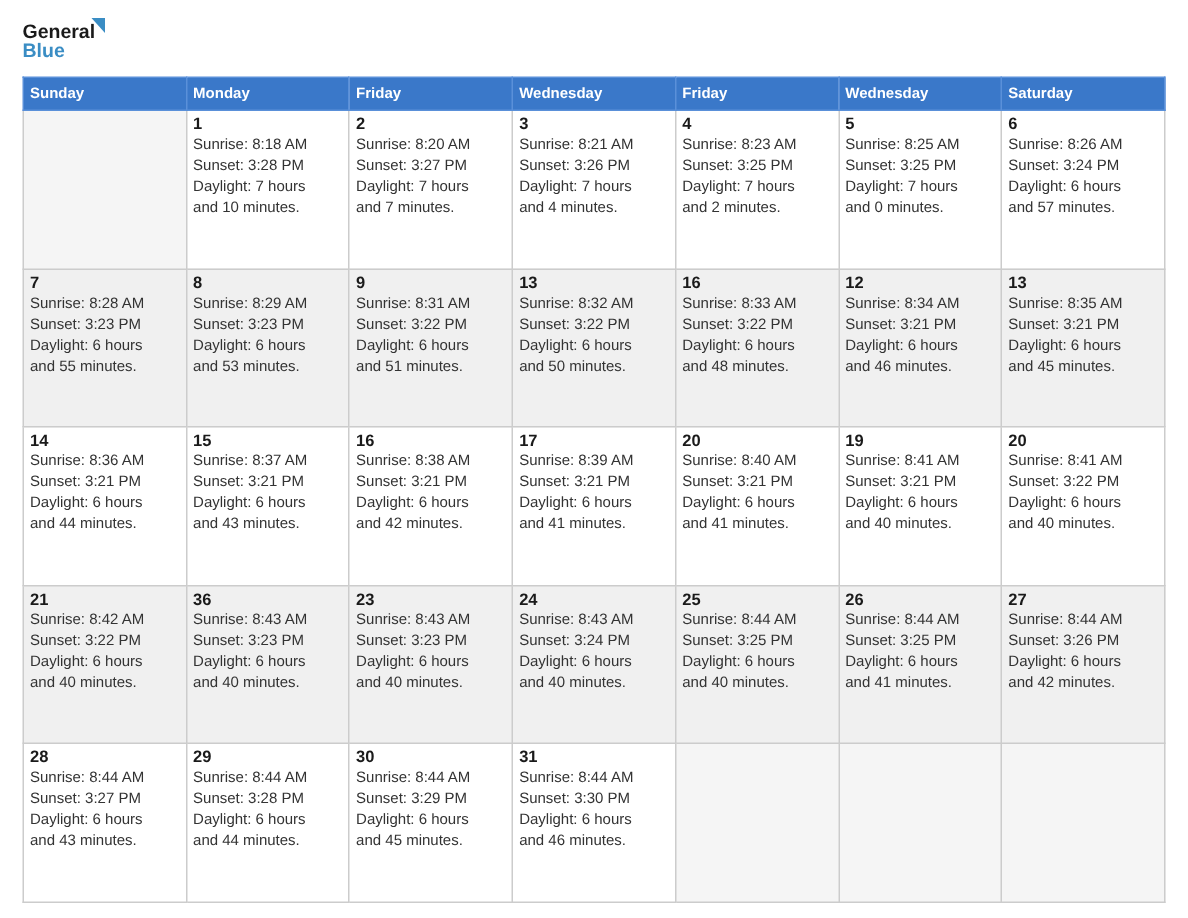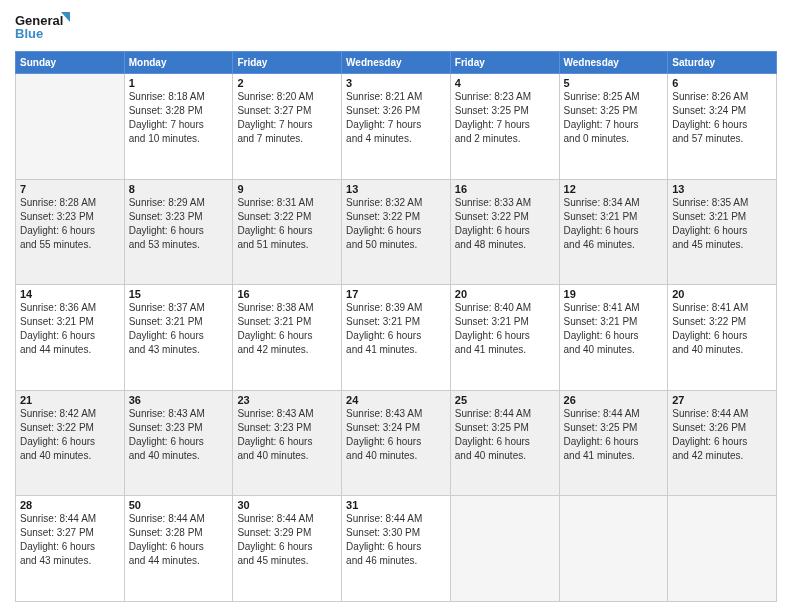--- a/index.html
+++ b/index.html
@@ -231,21 +231,21 @@
             <div class="day-number">27</div>
             <div class="day-info">Sunrise: 8:44 AM<br>Sunset: 3:26 PM<br>Daylight: 6 hours<br>and 42 minutes.</div>
           </td>
         </tr>
         <tr class="row-white">
           <td>
             <div class="day-number">28</div>
             <div class="day-info">Sunrise: 8:44 AM<br>Sunset: 3:27 PM<br>Daylight: 6 hours<br>and 43 minutes.</div>
           </td>
           <td>
-            <div class="day-number">50</div>
+            <div class="day-number">29</div>
             <div class="day-info">Sunrise: 8:44 AM<br>Sunset: 3:28 PM<br>Daylight: 6 hours<br>and 44 minutes.</div>
           </td>
           <td>
             <div class="day-number">30</div>
             <div class="day-info">Sunrise: 8:44 AM<br>Sunset: 3:29 PM<br>Daylight: 6 hours<br>and 45 minutes.</div>
           </td>
           <td>
             <div class="day-number">31</div>
             <div class="day-info">Sunrise: 8:44 AM<br>Sunset: 3:30 PM<br>Daylight: 6 hours<br>and 46 minutes.</div>
           </td>

